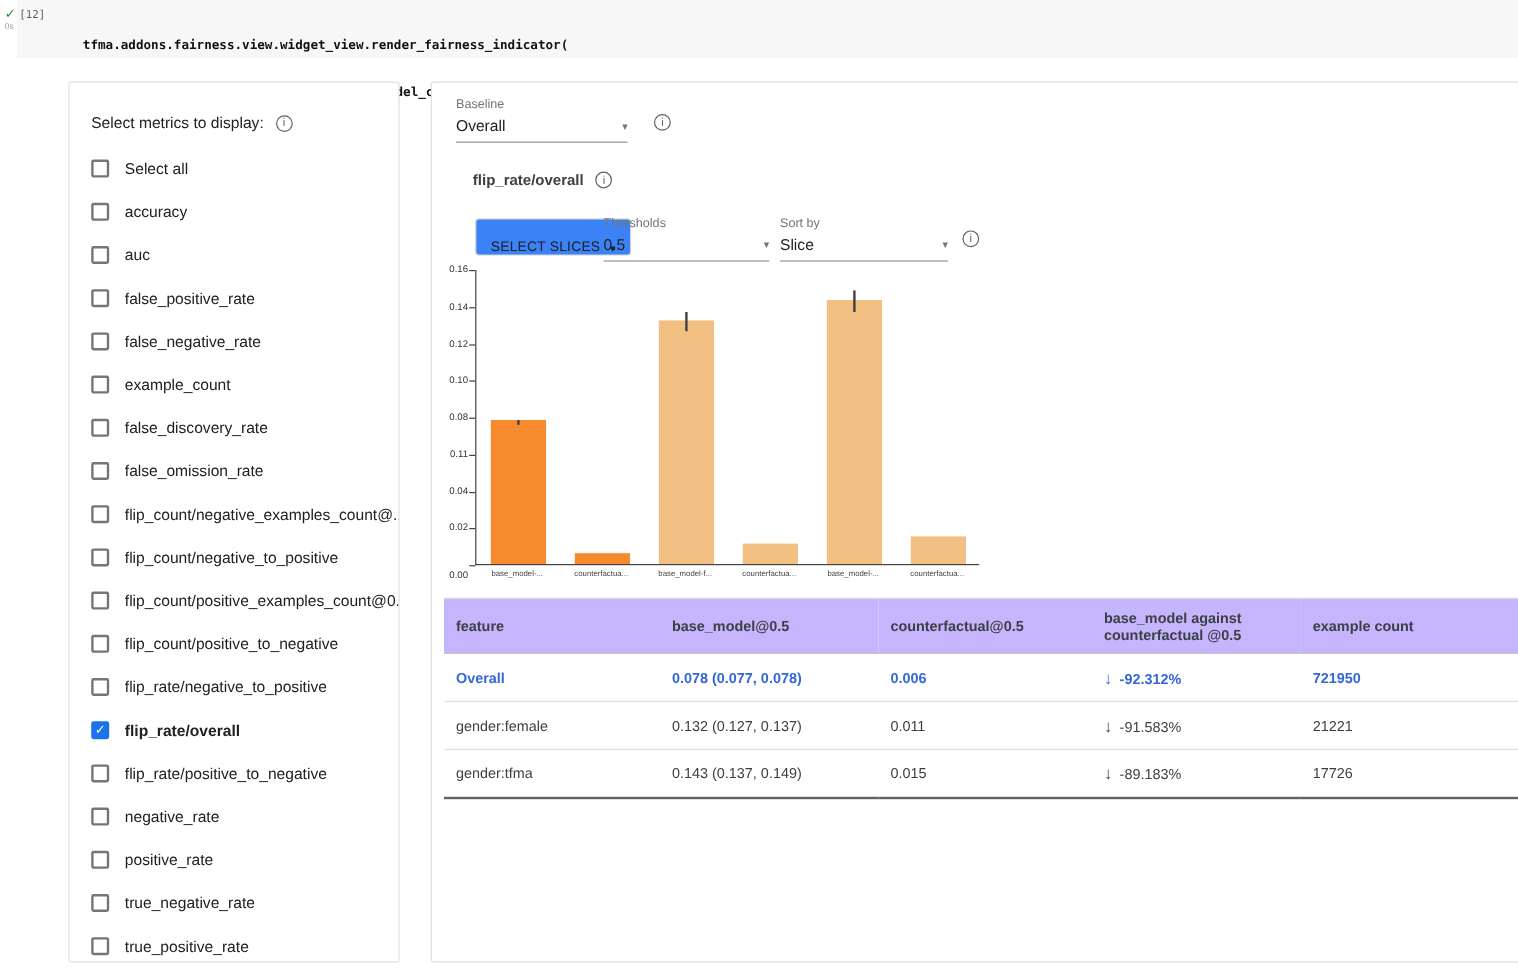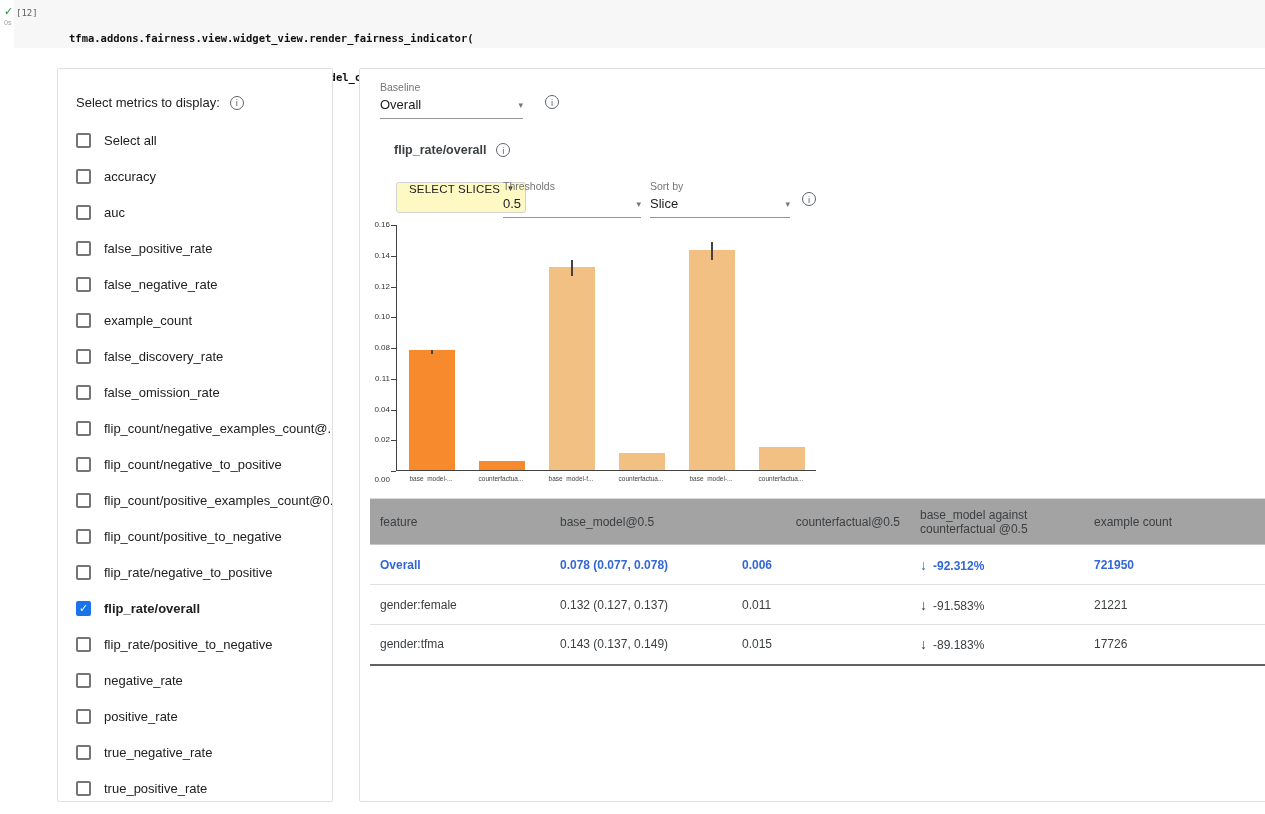--- a/index.html
+++ b/index.html
@@ -35,40 +35,40 @@
   .mselect-label { font-size:10.5px; color:#757575; }
   .mselect-value { display:flex; justify-content:space-between; align-items:center; border-bottom:1px solid #949494; padding:4px 0 6px 0; font-size:13px; color:#202124; }
   .dd-arrow { font-size:9px; color:#757575; }
 
   .baseline-select { left:20px; top:12px; width:143px; }
   .baseline-info { position:absolute; left:185px; top:26px; }
 
   .metric-header { position:absolute; left:34px; top:74px; display:flex; align-items:center; gap:10px; }
   .metric-title { font-size:12.5px; font-weight:bold; color:#3c4043; }
 
-  .select-slices-btn { position:absolute; left:36px; top:113px; height:31px; padding:0 12px; background:#fef9c3; border:1px solid #d2d2d2; border-radius:3px; font-family:inherit; font-size:11.5px; color:#202124; display:flex; align-items:flex-start; gap:8px; letter-spacing:0.2px; cursor:pointer; }
+  .select-slices-btn { position:absolute; left:36px; top:113px; height:31px; padding:0 12px; background:#3b82f6; border:1px solid #d2d2d2; border-radius:3px; font-family:inherit; font-size:11.5px; color:#202124; display:flex; align-items:flex-end; gap:8px; letter-spacing:0.2px; cursor:pointer; }
   .select-slices-btn .dd-arrow { color:#202124; }
   .thresholds-select { left:143px; top:111px; width:138px; }
   .sortby-select { left:290px; top:111px; width:140px; }
   .controls-info { position:absolute; left:442px; top:123px; }
 
   
   .chart { position:absolute; left:0; top:148px; width:480px; height:278px; }
   .plot { position:absolute; left:36px; top:8px; width:420px; height:246px; border-left:1px solid #424242; border-bottom:1px solid #424242; }
   .ytick-label { position:absolute; left:0; width:30px; text-align:right; font-size:8px; color:#333; }
   .ytick-mark { position:absolute; left:31px; width:5px; height:1px; background:#424242; }
   .bar { position:absolute; bottom:0; width:46px; }
   .err { position:absolute; width:2px; background:#424242; }
   .xtick-label { position:absolute; top:258px; font-size:6.5px; color:#424242; text-align:center; white-space:nowrap; overflow:hidden; }
 
   
   .ftable { position:absolute; left:10px; top:429px; width:896px; border-collapse:collapse; table-layout:fixed; font-size:12px; }
-  .ftable th { background:#a3a3a3; font-weight:400; color:#3c4043; text-align:left; vertical-align:middle; padding:6px 10px; height:46px; border-bottom:1px solid #c6c6c6; border-top:1px solid #d9d9d9; }
+  .ftable th { background:#c4b5fd; font-weight:700; color:#3c4043; text-align:left; vertical-align:middle; padding:6px 10px; height:46px; border-bottom:1px solid #c6c6c6; border-top:1px solid #d9d9d9; }
   .ftable th:nth-child(1){ width:180px; } .ftable th:nth-child(2){ width:182px; }
-  .ftable th:nth-child(3){ width:178px;text-align:right; } .ftable th:nth-child(4){ width:174px; }
+  .ftable th:nth-child(3){ width:178px; } .ftable th:nth-child(4){ width:174px; }
   .ftable td { padding:6px 10px; height:40px; border-bottom:1px solid #e0e0e0; color:#3c4043; vertical-align:middle; }
   .ftable tbody tr:last-child td { border-bottom:2px solid #616161; }
   .ftable tr.highlight td { color:#3367d6; font-weight:bold; }
   .down-arrow { font-size:14px; margin-right:6px; font-weight:normal; }
   .ftable tr.highlight .down-arrow { font-weight:bold; }
 </style>
 </head>
 <body>
 
 <div class="page">

